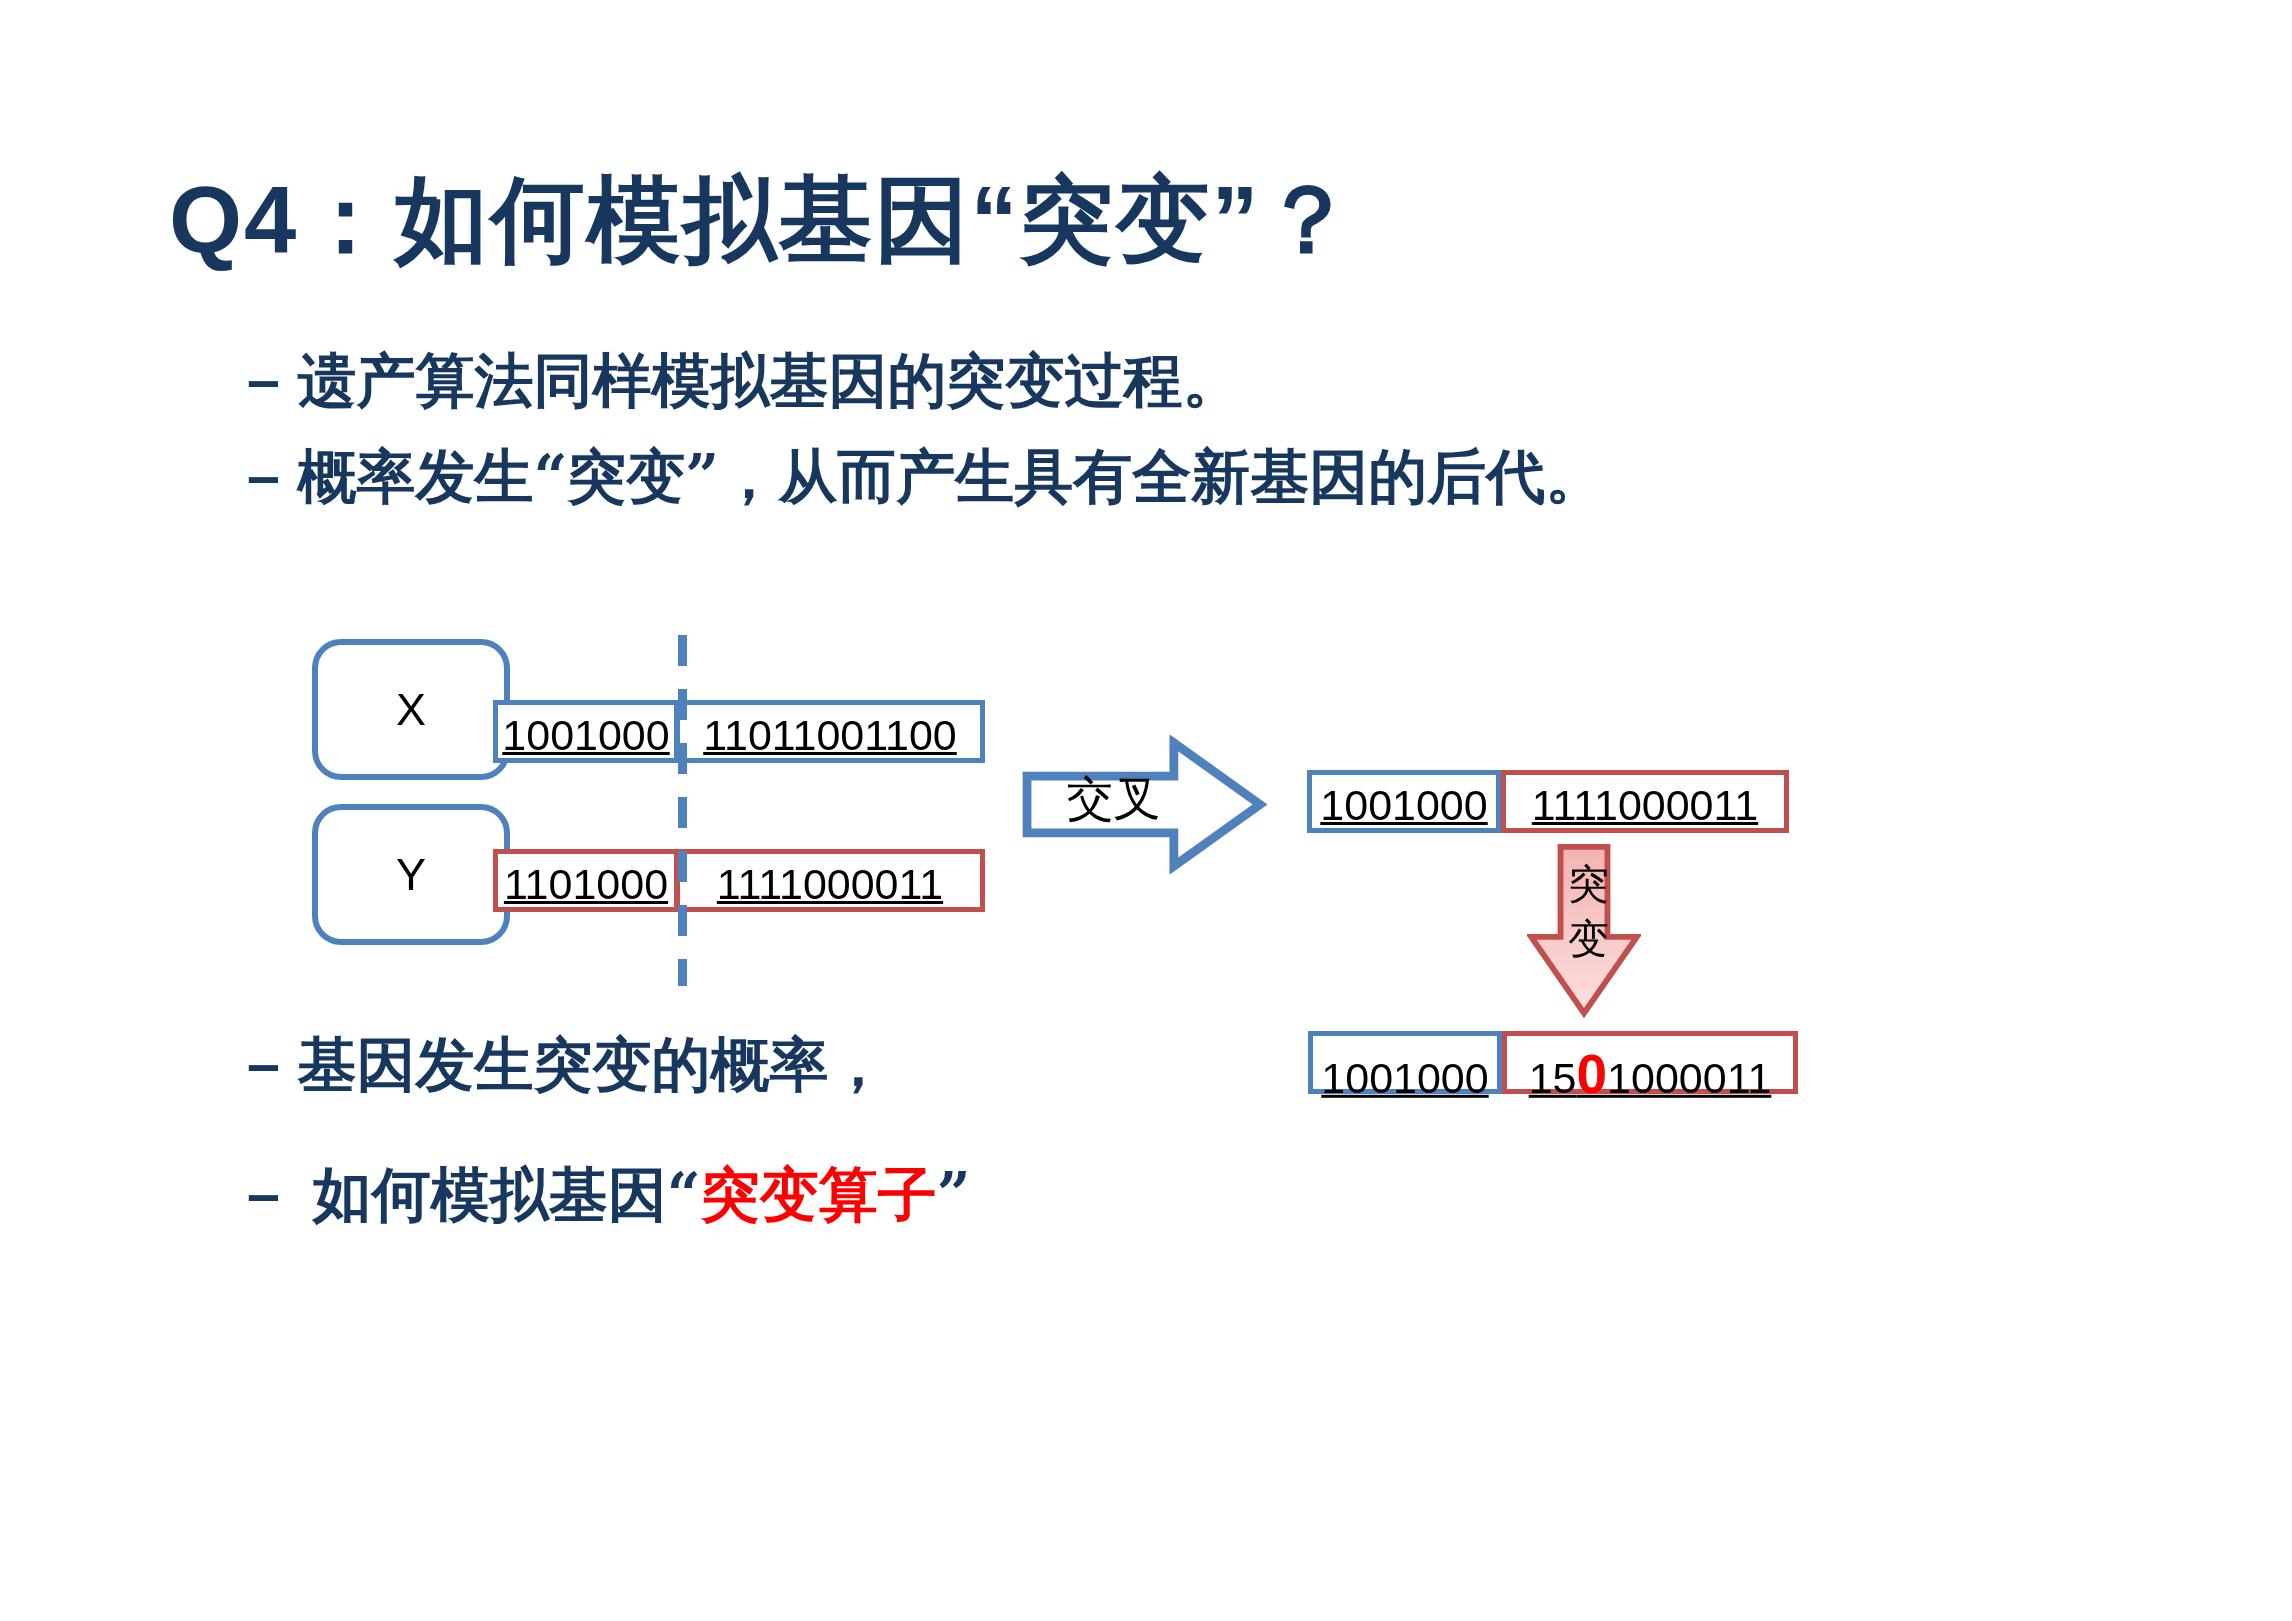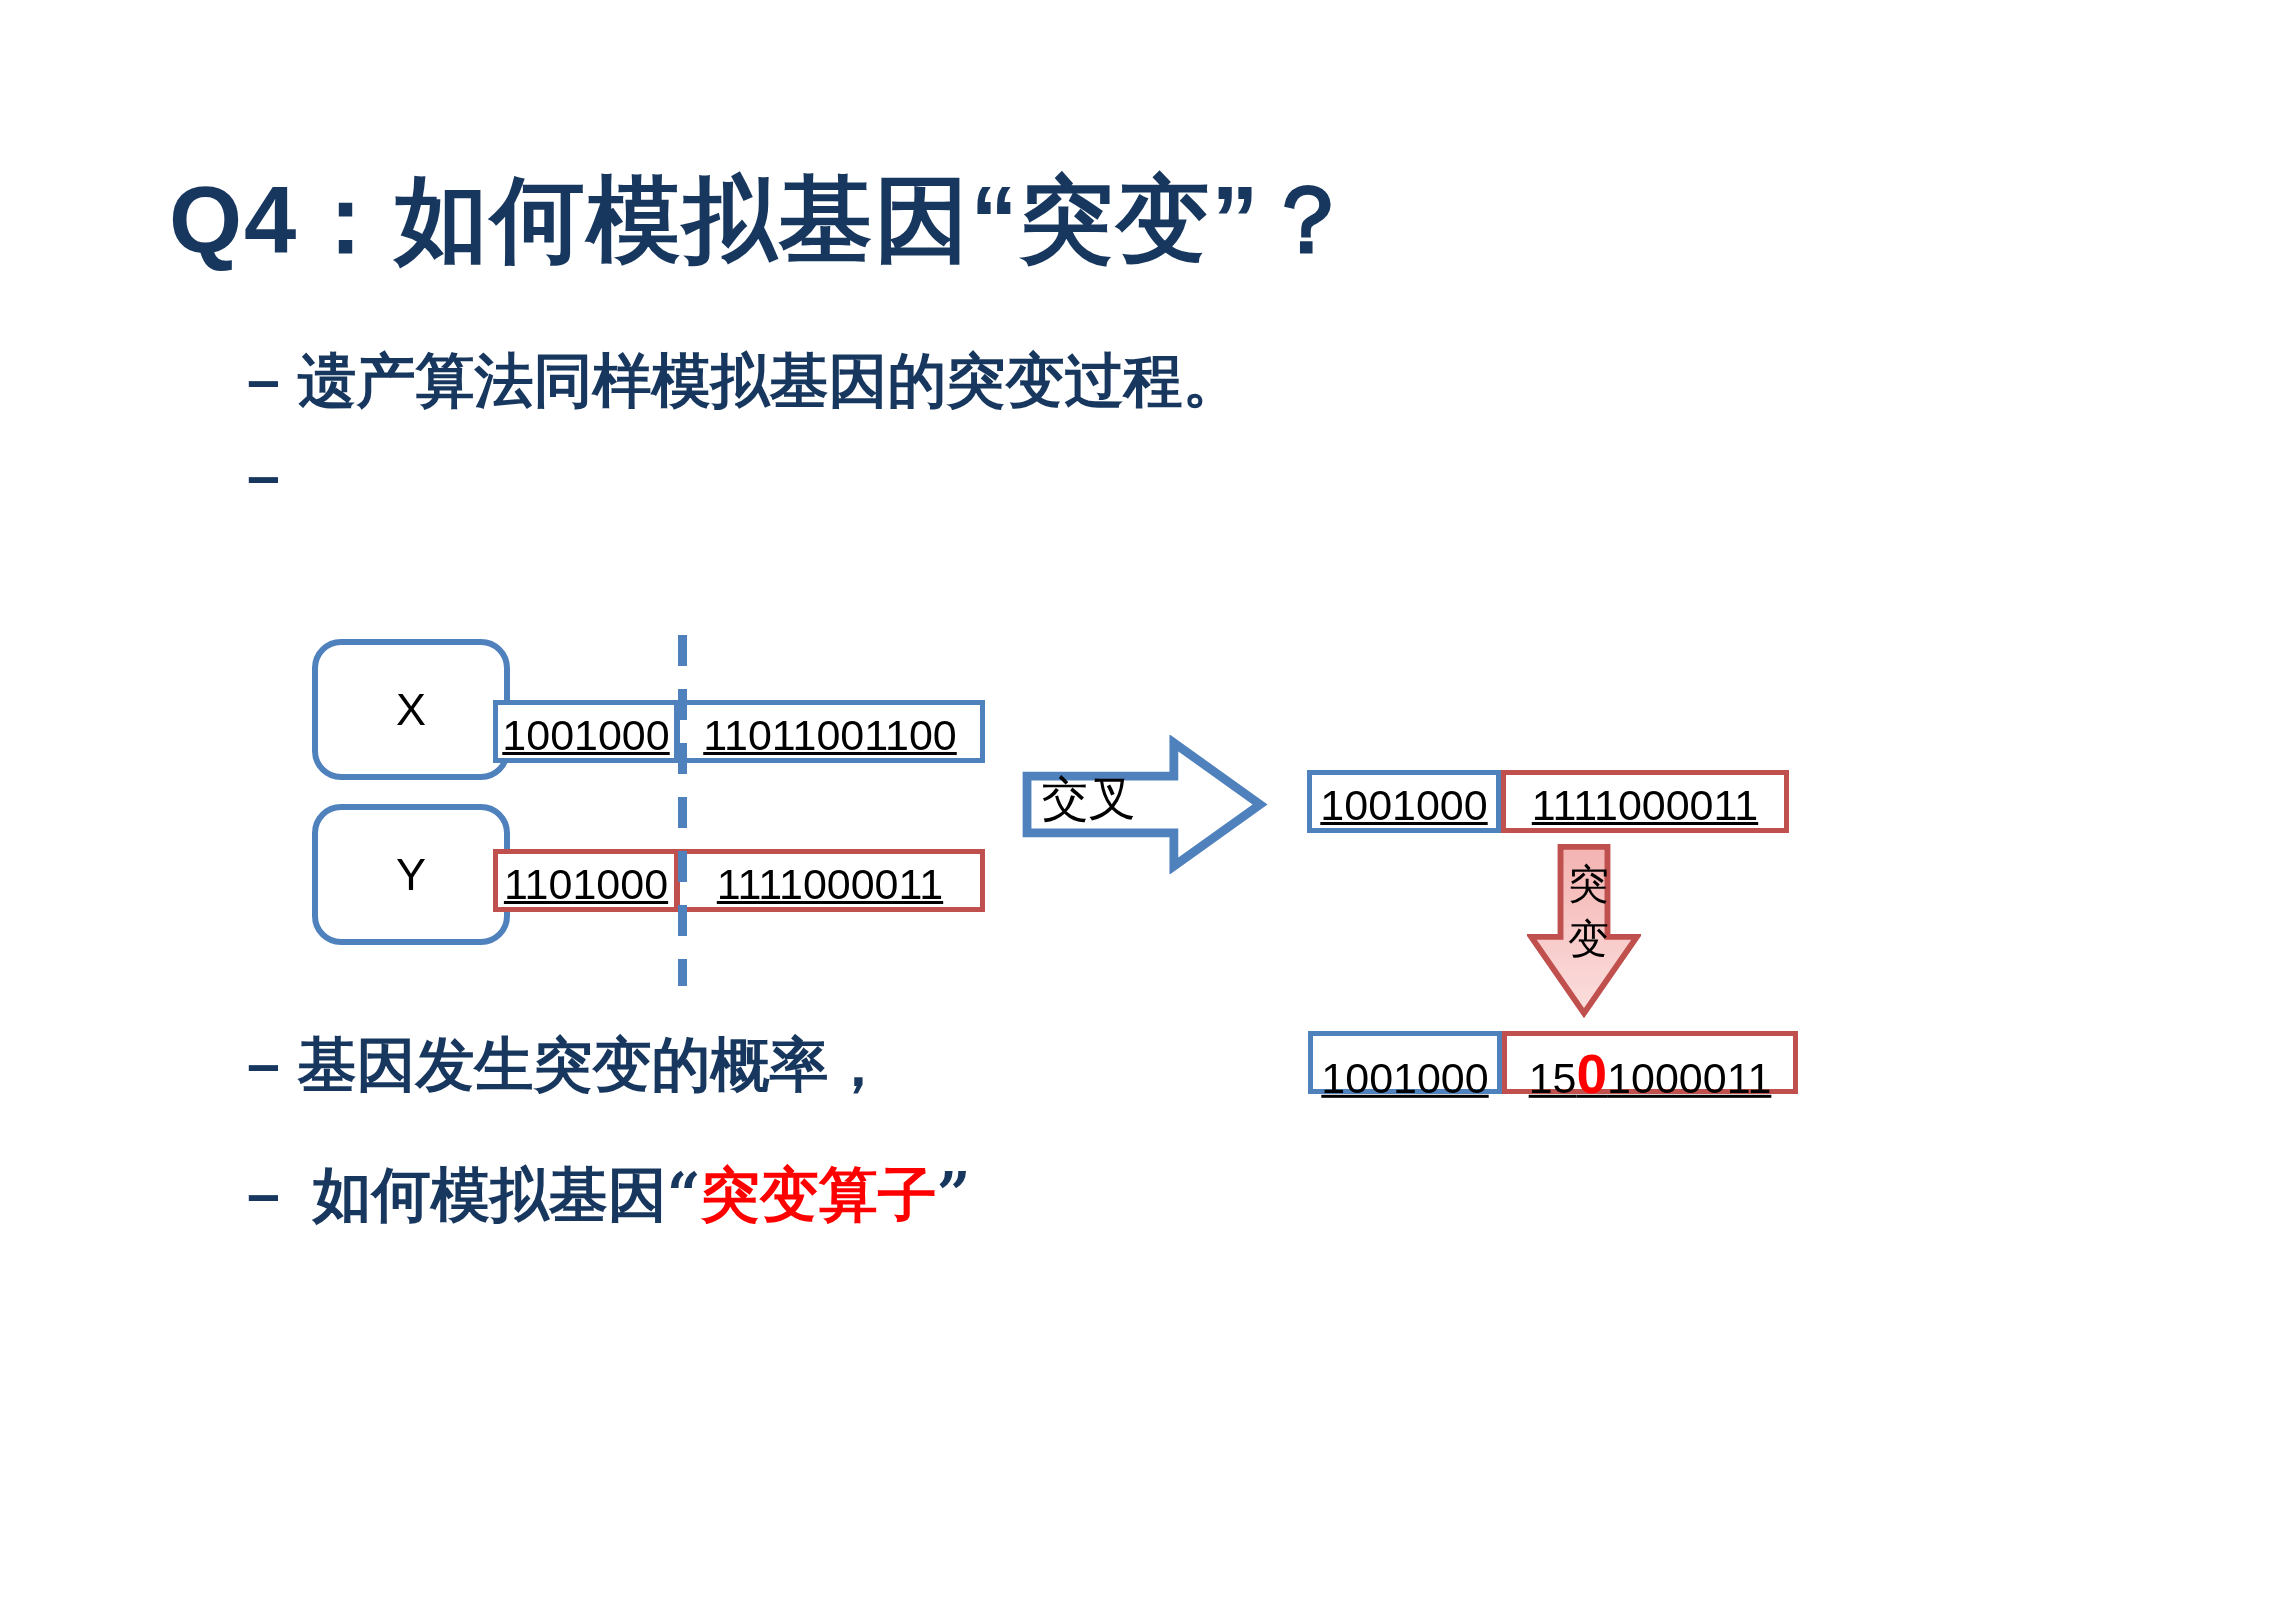--- a/index.html
+++ b/index.html
@@ -73,21 +73,21 @@
   .mut-bit{
     color:#FF0000; font-weight:800; font-size:55px;
     font-family:"Liberation Sans",sans-serif; line-height:0.9;
   }
   .cut-line{
     position:absolute; left:678px; top:635px; width:8.8px; height:351px;
     background:repeating-linear-gradient(to bottom,#4F81BD 0 31px,transparent 31px 54px);
   }
   .xover-arrow{position:absolute; left:1021px; top:735px;}
   .xover-label{
-    position:absolute; left:1010px; top:768px; width:157px; text-align:center;
+    position:absolute; left:1035px; top:768px; width:157px; text-align:center;
     font-family:"DejaVu Serif","Liberation Serif",serif;
     font-size:47px; color:#000;
   }
   .mut-arrow{position:absolute; left:1527px; top:843px;}
   .mut-label{
     position:absolute; left:1553px; top:857px; width:71px; text-align:center;
     font-family:"DejaVu Serif","Liberation Serif",serif;
     font-size:41px; color:#000; line-height:1.35;
   }
   .mut-label span{display:block;}
@@ -100,20 +100,21 @@
   <div class="title">Q4：如何模拟基因“突变”？</div>
 
   <div class="bullet" style="left:247px; top:335px;">
     <span class="dash">–</span>
     <span>遗产算法同样模拟基因的突变过程。</span>
   </div>
 
   <div class="bullet" style="left:247px; top:431px;">
     <span class="dash">–</span>
     <span class="lines">
+      <span>概率发生“突变”，从而产生具有全新基因的后代。</span>
     </span>
   </div>
 
   <div class="chromo-box" style="left:312px; top:639px;">
     <span>X</span>
   </div>
 
   <div class="gene-bar blue" style="left:493px; top:700px; width:492px;">
     <div class="cell first">
       <span class="gene">1001000</span>

